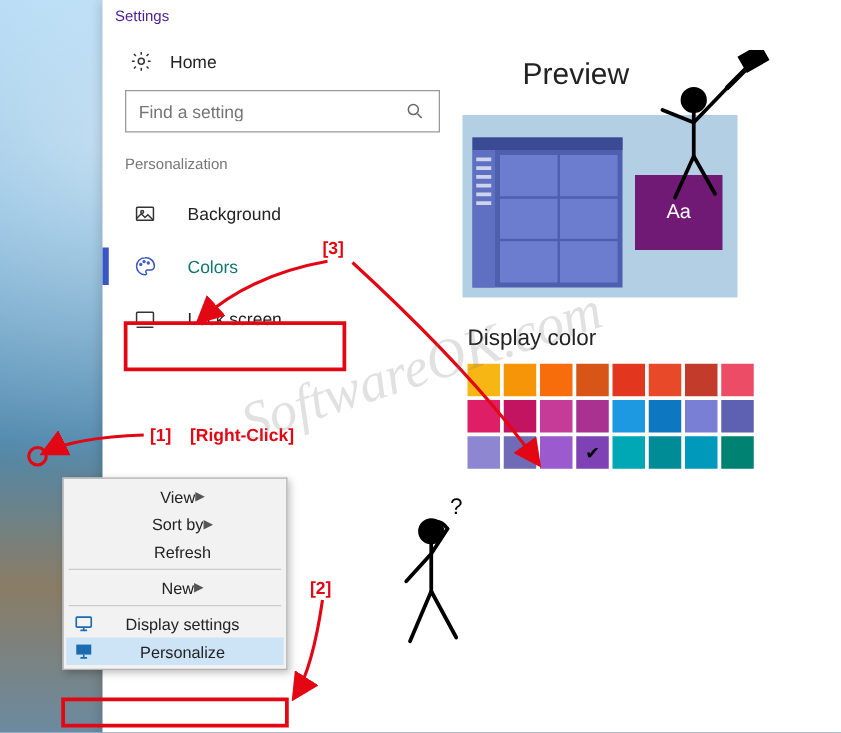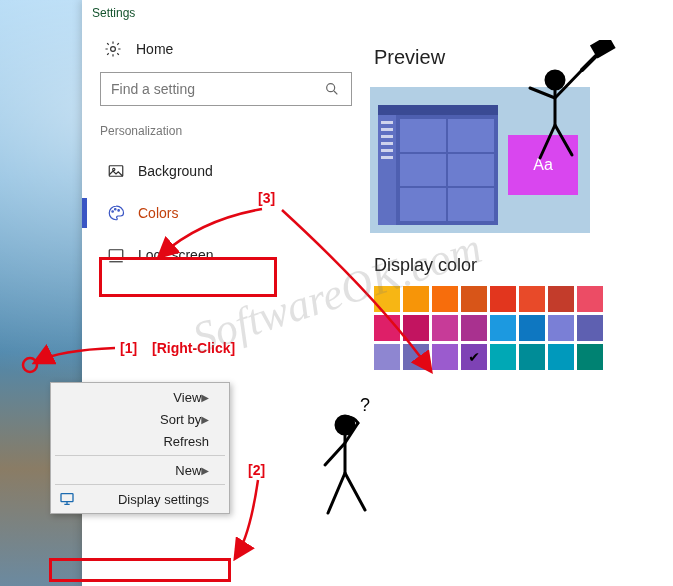--- a/index.html
+++ b/index.html
@@ -11,78 +11,78 @@
     position: absolute; inset: 0;
     background:
       radial-gradient(ellipse at 15% 20%, rgba(255,255,255,.5), transparent 40%),
       linear-gradient(to bottom, #A6D4F4 0%, #77B2DA 30%, #4F88AD 60%, #8A7C65 80%, #6B8AA0 100%);
   }
   .settings-window {
     position: absolute; left: 82px; top: 0; right: 0; bottom: 0;
     background: #FFFFFF; display: flex; flex-direction: column;
     box-shadow: -2px 0 8px rgba(0,0,0,.15);
   }
-  .win-title { font-size: 12px; color: #14532d; padding: 6px 10px 4px; }
+  .win-title { font-size: 12px; color: #4c1d95; padding: 6px 10px 4px; }
   .win-body { flex: 1; display: flex; }
   .sidebar { width: 288px; padding: 8px 18px 0 18px; }
   .home-row { display: flex; align-items: center; gap: 14px; padding: 8px 4px 14px; }
   .icon { width: 18px; height: 18px; display: inline-flex; align-items: center; justify-content: center; }
   .home-label { font-size: 14px; color: #222; }
   .search-box {
     display: flex; align-items: center; border: 1px solid #999; height: 34px;
     padding: 0 10px; margin-bottom: 18px;
   }
   .search-box input {
     flex: 1; border: none; outline: none; font-size: 14px; background: transparent;
     color: #be185d;
   }
   .section-label { font-size: 12px; color: #777; margin: 6px 0 12px; }
   .nav-item {
-    display: flex; align-items: center; gap: 12px; height: 42px; padding: 0 6px;
+    display: flex; align-items: center; gap: 24px; height: 42px; padding: 0 6px;
     font-size: 14px; color: #222; cursor: pointer; position: relative;
   }
   .nav-item .icon { width: 20px; }
-  .nav-item.selected { color: #c2410c; }
+  .nav-item.selected { color: #0f766e; }
   .nav-item.selected::before {
     content: ""; position: absolute; left: -18px; top: 6px; bottom: 6px; width: 5px;
     background: #3A56C4;
   }
   .red-box-colors {
     position: absolute; border: 3px solid #E30613; width: 178px; height: 40px;
     left: 99px; top: 257px; pointer-events: none;
   }
   .preview-pane { flex: 1; padding: 22px 0 0 0; }
-  .preview-title { font-size: 20px; color: #222; margin-bottom: 18px; padding-left: 4px; }
+  .preview-title { font-size: 24px; color: #222; margin-bottom: 18px; padding-left: 4px; margin-left: 44px; }
   .preview-thumb {
     width: 220px; height: 146px; background: #B2CFE4; position: relative; overflow: hidden;
     margin-bottom: 22px;
   }
   .preview-thumb .window-mock {
     position: absolute; left: 8px; top: 18px; width: 120px; height: 120px;
     background: #4E5FB0; display: flex; flex-direction: column;
   }
   .window-mock .bar { height: 10px; background: #3A4A94; }
   .window-mock .body { flex: 1; display: flex; }
   .window-mock .side { width: 18px; background: #5F70C2; display: flex; flex-direction: column; gap: 4px; padding: 6px 3px; }
   .window-mock .side div { height: 3px; background: rgba(255,255,255,.7); }
   .window-mock .tiles { flex: 1; display: grid; grid-template-columns: 1fr 1fr; grid-template-rows: 1fr 1fr 1fr; gap: 2px; padding: 4px; }
   .window-mock .tiles div { background: #6C7DCF; }
-  .window-mock .aa { position: absolute; right: -80px; top: 30px; width: 70px; height: 60px; background: #d946ef; color: #fff; display: flex; align-items: center; justify-content: center; font-size: 16px; }
+  .window-mock .aa { position: absolute; right: -80px; top: 30px; width: 70px; height: 60px; background: #701a75; color: #fff; display: flex; align-items: center; justify-content: center; font-size: 16px; }
   .accent-title { font-size: 18px; color: #222; margin-bottom: 10px; padding-left: 4px; }
   .color-grid { display: grid; grid-template-columns: repeat(8, 26px); grid-auto-rows: 26px; gap: 3px; padding-left: 4px; }
   .sw { width: 26px; height: 26px; cursor: pointer; position: relative; }
   .sw.sel::after { content: "✔"; position: absolute; inset: 0; display: flex; align-items: center; justify-content: center; color: #000; font-size: 14px; }
   
   .context-menu {
     position: absolute; left: 50px; top: 382px; width: 180px;
     background: #F2F2F2; border: 1px solid #B0B0B0; box-shadow: 2px 2px 6px rgba(0,0,0,.25);
     font-size: 13px; color: #222; padding: 3px 2px;
   }
   .cm-item {
-    display: flex; align-items: center; justify-content: flex-end;
+    display: flex; align-items: center; justify-content: center;
     padding: 3px 18px 3px 30px; height: 22px; position: relative;
   }
   .cm-item.disabled { color: #9A9A9A; }
   .cm-sep { height: 1px; background: #CCCCCC; margin: 3px 2px; }
   .cm-arrow { font-size: 10px; color: #555; }
   .cm-item .pre-icon {
     position: absolute; left: 6px; top: 3px; width: 16px; height: 16px;
   }
   .cm-item.highlight { background: #CDE4F7; }
   .red-box-personalize {
@@ -244,20 +244,29 @@
     <div class="cm-sep"></div>
     <div class="cm-item">
       <span class="pre-icon">
         <svg width="16" height="16" viewBox="0 0 24 24" fill="none" stroke="#1C6BB0" stroke-width="2">
           <rect x="3" y="4" width="18" height="12" rx="1"></rect>
           <path d="M8 20h8M12 16v4"></path>
         </svg>
       </span>
       <span>Display settings</span>
     </div>
+    <div class="cm-item highlight">
+      <span class="pre-icon">
+        <svg width="16" height="16" viewBox="0 0 24 24">
+          <rect x="3" y="4" width="18" height="12" fill="#1C6BB0"></rect>
+          <path d="M8 20h8M12 16v4" stroke="#1C6BB0" stroke-width="2"></path>
+        </svg>
+      </span>
+      <span>Personalize</span>
+    </div>
   </div>
 
 <svg width="673" height="586" style="position:absolute;inset:0;pointer-events:none">
   <defs>
     <marker id="ah" markerWidth="9" markerHeight="9" refX="7" refY="4.5" orient="auto">
       <path d="M0,0 L9,4.5 L0,9 Z" fill="#E30613"></path>
     </marker>
   </defs>
 
   <path d="M115 348 Q60 350 36 362" stroke="#E30613" stroke-width="2.5" fill="none" marker-end="url(#ah)"></path>

